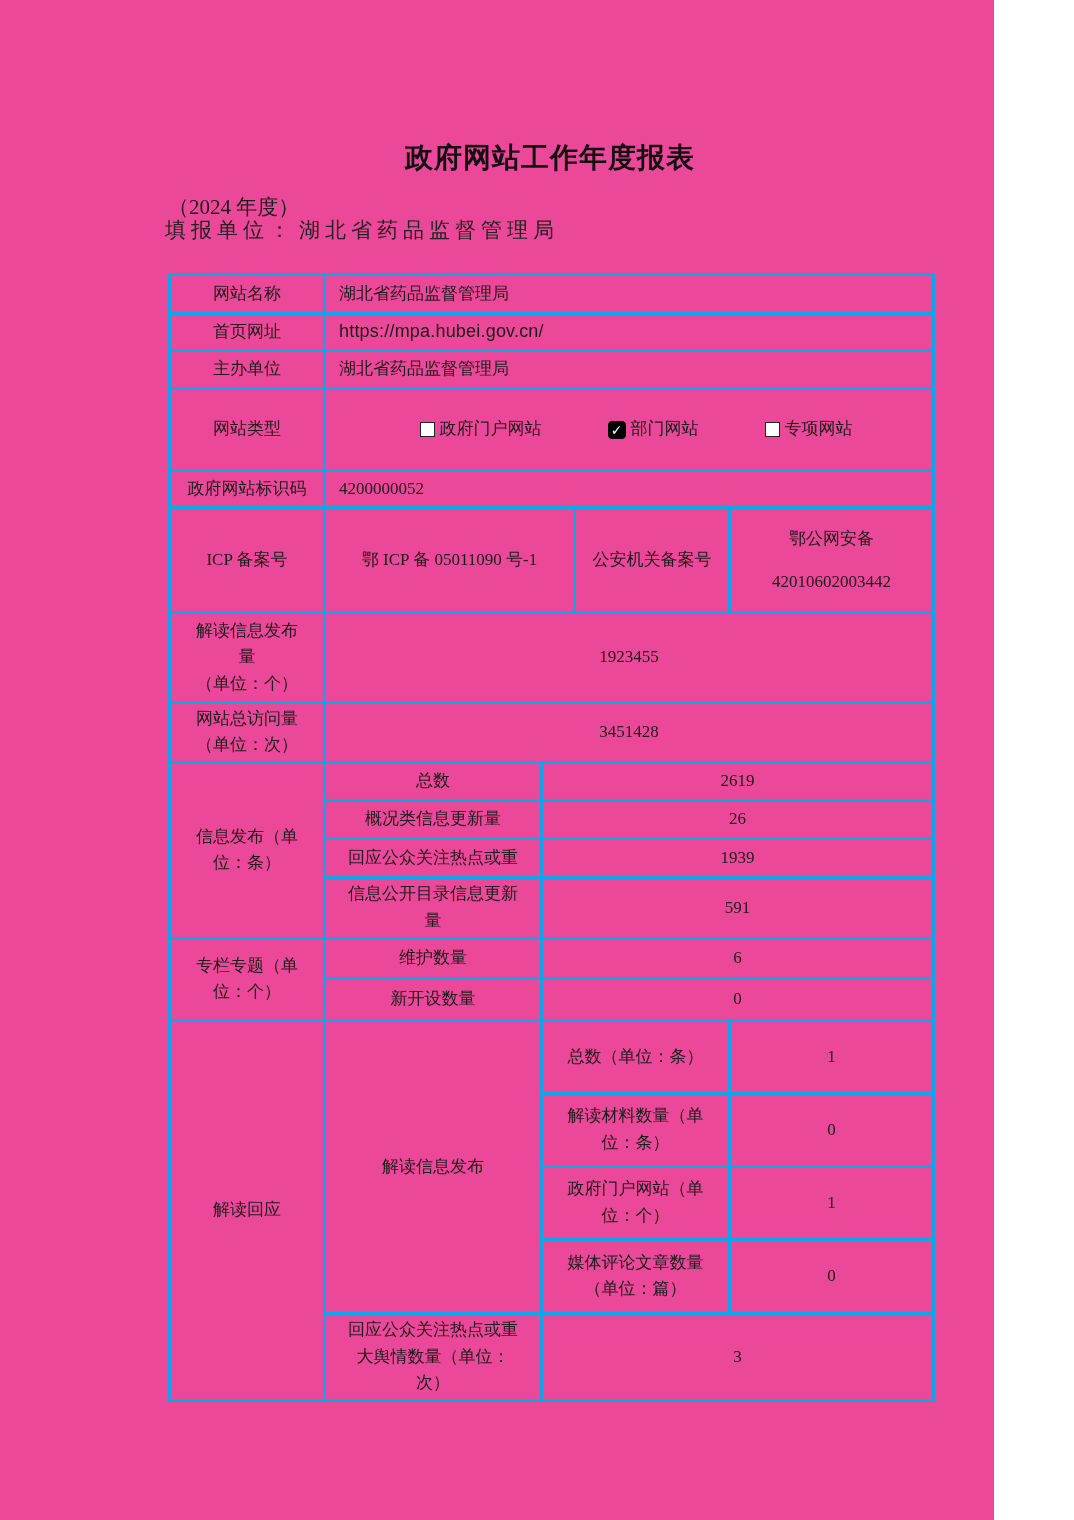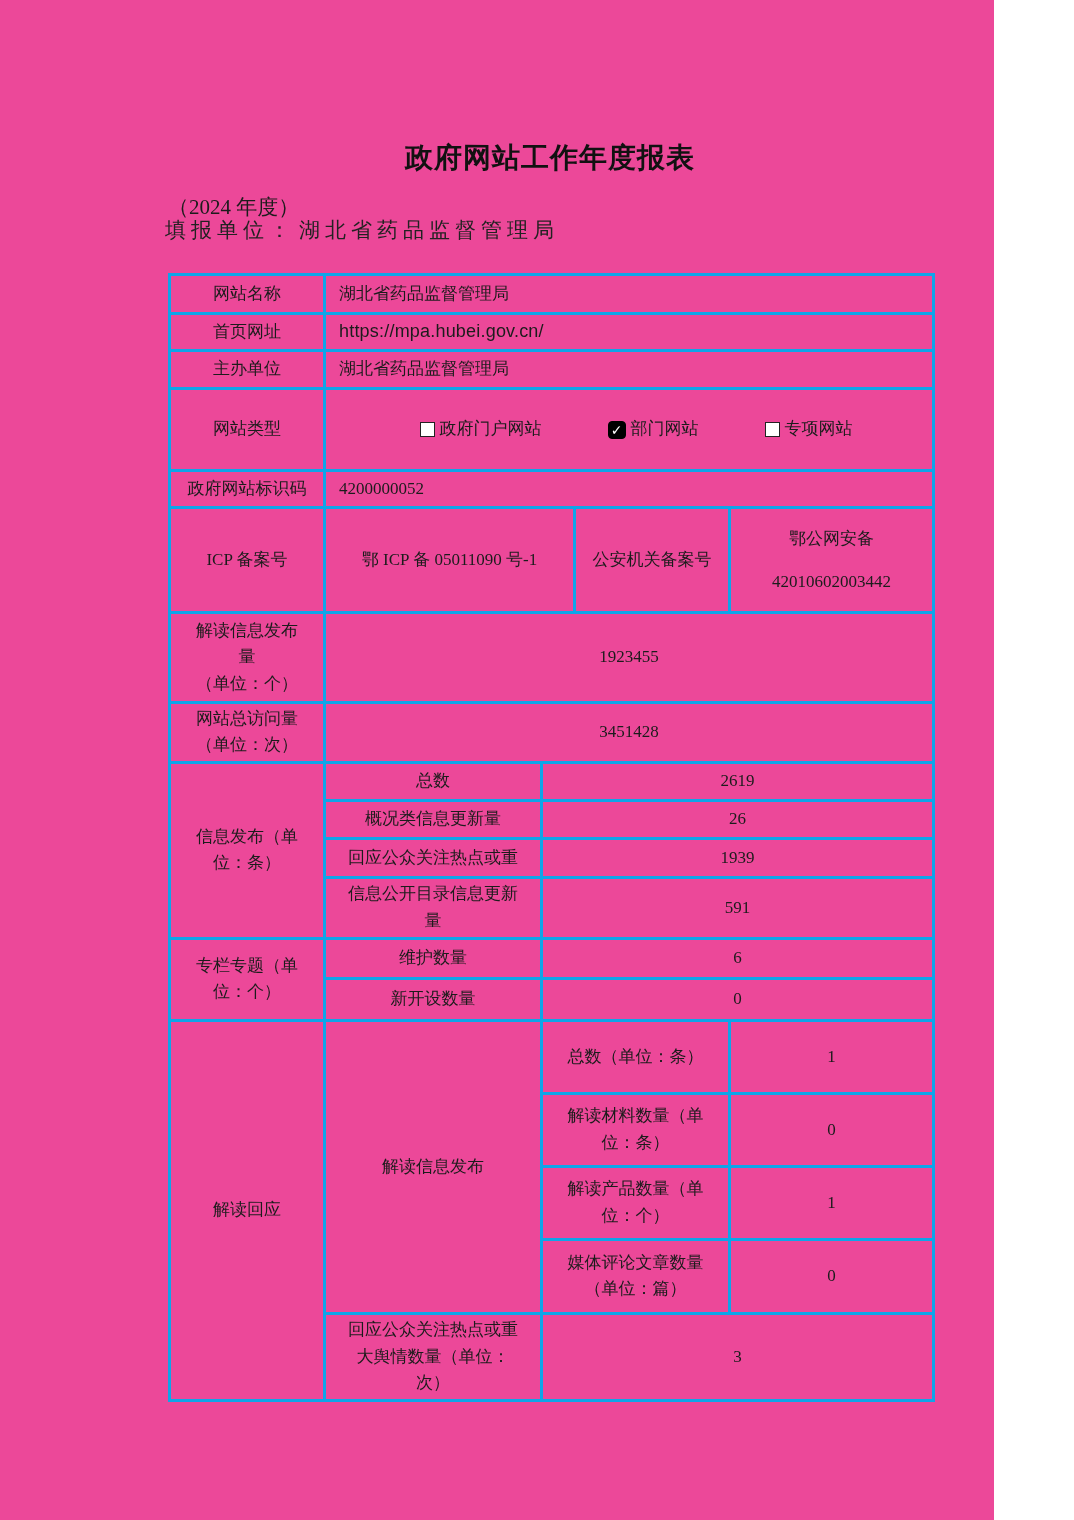--- a/index.html
+++ b/index.html
@@ -199,21 +199,21 @@
         <td rowspan="4">解读信息发布</td>
         <td colspan="2">总数（单位：条）</td>
         <td>1</td>
       </tr>
       <tr style="height:73px">
         <td colspan="2">解读材料数量（单
 位：条）</td>
         <td>0</td>
       </tr>
       <tr style="height:73px">
-        <td colspan="2">解读产品数量（单
+        <td colspan="2">政府门户网站（单
 位：个）</td>
         <td>1</td>
       </tr>
       <tr style="height:74px">
         <td colspan="2">媒体评论文章数量
 （单位：篇）</td>
         <td>0</td>
       </tr>
       <tr style="height:87px">
         <td>回应公众关注热点或重

